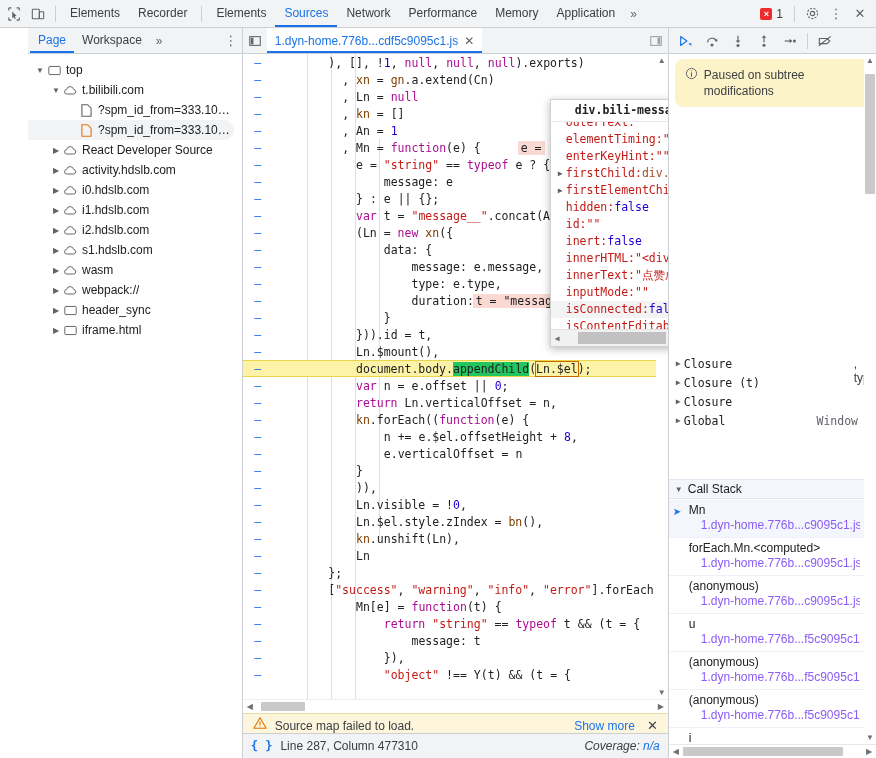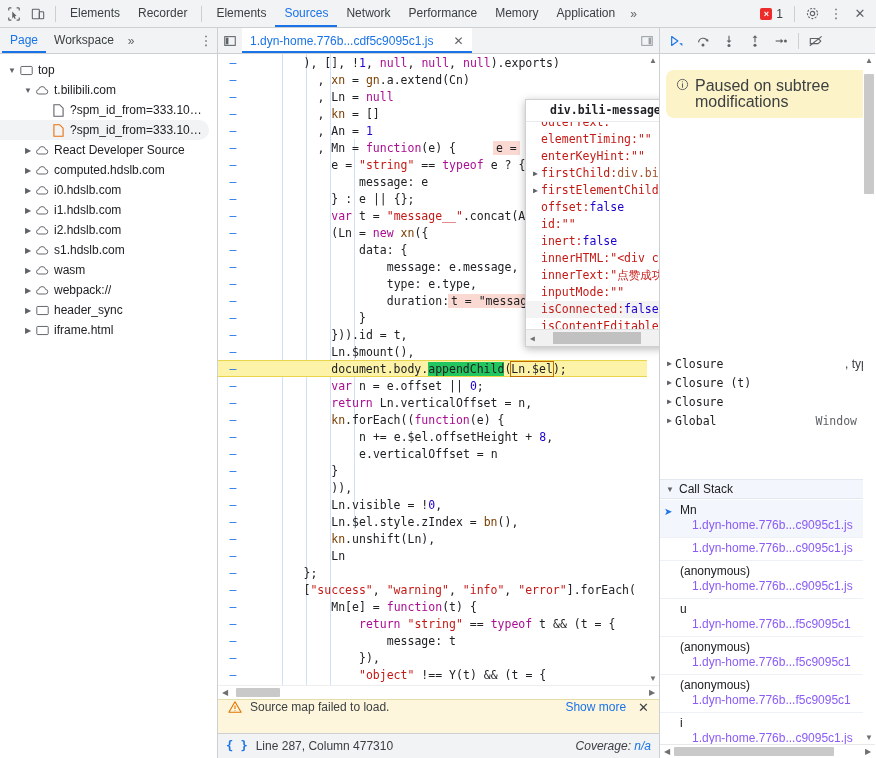--- a/index.html
+++ b/index.html
@@ -42,21 +42,21 @@
   .err-badge {
     display: flex; align-items: center; gap: 4px; margin-right: 6px;
   }
   .err-square {
     width: 12px; height: 12px; background: #ee2b2b; border-radius: 2px;
     color: #fff; font-size: 9px; line-height: 12px; text-align: center; font-weight: bold;
   }
   .err-count { font-size: 12px; color: #3c4043; }
 
   
-  .body-row { display: flex; height: 730px; }
+  .body-row { display: flex; height: 730px; padding-left: 28px; }
   .col-nav { width: 218px; border-right: 1px solid #cdd0d2; display: flex; flex-direction: column; background:#fff; }
   .col-editor { width: 442px; border-right: 1px solid #cdd0d2; display: flex; flex-direction: column; position: relative; background:#fff;}
   .col-debug { width: 215px; display: flex; flex-direction: column; position: relative; background:#fff; }
 
   
   .nav-tabs {
     display: flex; align-items: center; height: 26px;
     border-bottom: 1px solid #cdd0d2; background: #f1f3f4; padding-left: 2px;
   }
   .nav-tab {
@@ -83,21 +83,21 @@
 
   
   .editor-tabs {
     display: flex; align-items: center; height: 26px; background: #f1f3f4;
     border-bottom: 1px solid #cdd0d2;
   }
   .sq-btn {
     width: 24px; height: 24px; display:flex; align-items:center; justify-content:center; color:#5f6368; flex:none;
   }
   .file-tab {
-    display: flex; align-items: center; gap: 20px;
+    display: flex; align-items: center; gap: 6px;
     height: 25px; padding: 0 8px; background: #fff;
     box-shadow: inset 0 -2px 0 #1a73e8;
     font-size: 12px; color: #1a73e8; white-space: nowrap;
   }
   .file-tab .x { color: #5f6368; font-size: 12px; }
   .etabs-right { margin-left: auto; display:flex; align-items:center; }
 
   
   .code-wrap { flex: 1; position: relative; overflow: hidden; background: #fff; }
   .code-scroll { position: absolute; inset: 0 12px 14px 0; overflow: hidden; }
@@ -162,22 +162,22 @@
   .vs-arrow { color: #707070; font-size: 8px; }
   .hscroll {
     position: absolute; left:0; right:0; bottom:0; height: 14px; background: #fff;
     border-top: 1px solid #eee; display:flex; align-items:center;
   }
   .hs-arrow { width: 14px; text-align:center; color: #707070; font-size: 8px; flex:none;}
   .hs-thumb { height: 9px; background: #c9c9c9; border-radius: 1px; }
 
   
   .warn-bar {
-    display: flex; align-items: flex-start; gap: 8px;
-    height: 34px; background: #fdf6dd;
+    display: flex; align-items: flex-end; gap: 8px;
+    height: 20px; background: #fdf6dd;
     border-top: 1px solid #e6dca8;
     padding: 0 10px; font-size: 12px; color: #3c4043;
   }
   .warn-text { flex: 1; }
   .warn-link { color: #1a73e8; cursor: pointer; }
   .warn-x { color: #3c4043; font-size: 13px; padding-left: 4px; }
   .status-bar {
     display: flex; align-items: center; gap: 8px;
     height: 25px; background: #f1f3f4; border-top: 1px solid #cdd0d2;
     padding: 0 8px; font-size: 12px; color: #3c4043;
@@ -189,23 +189,23 @@
   
   .debug-toolbar {
     display: flex; align-items: center; height: 26px;
     background: #f1f3f4; border-bottom: 1px solid #cdd0d2; padding-left: 4px;
   }
   .dbg-btn { width: 26px; height: 24px; display:flex; align-items:center; justify-content:center; color:#5f6368;}
   .dbg-btn.blue { color: #1a73e8; }
   .dbg-sep { width:1px; height:16px; background:#cdd0d2; margin: 0 4px; }
   .debug-body { flex: 1; position: relative; overflow: hidden; }
   .paused-msg {
-    margin: 16px 6px 0 6px; padding: 8px 10px;
+    margin: 5px 6px 0 6px; padding: 8px 10px;
     background: #fdf3c8; border-radius: 8px;
-    font-size: 16px; color: #3c4043; line-height: 16px;
+    font-size: 12px; color: #3c4043; line-height: 16px;
     display: flex; gap: 6px; align-items: flex-start;
   }
   .sec-hdr {
     display: flex; align-items: center; height: 20px;
     background: #f3f6fc; border-top: 1px solid #e2e7f0; border-bottom:1px solid #e2e7f0;
     font-size: 12px; color: #202124; padding-left: 4px; font-weight: normal;
   }
   .sec-tw { width: 12px; color:#5f6368; font-size:8px; display:flex; align-items:center; justify-content:center; margin-right:3px;}
   .scope-row {
     display: flex; align-items: center; height: 19px; font-size: 11.5px;
@@ -325,21 +325,21 @@
             </span>
             <span class="tr-label">React Developer Source</span>
           </div>
           <div class="tree-row" style="padding-left: 22px;">
             <span class="twisty">▶</span>
             <span class="tr-icon">
               <svg width="14" height="11" viewBox="0 0 16 12">
                 <path d="M4.3 10h7.6a2.6 2.6 0 0 0 .2-5.2A4 4 0 0 0 4.2 5 2.5 2.5 0 0 0 4.3 10z" fill="none" stroke="#5f6368" stroke-width="1.1"></path>
               </svg>
             </span>
-            <span class="tr-label">computed.hdslb.com</span>
+            <span class="tr-label">activity.hdslb.com</span>
           </div>
           <div class="tree-row" style="padding-left: 22px;">
             <span class="twisty">▶</span>
             <span class="tr-icon">
               <svg width="14" height="11" viewBox="0 0 16 12">
                 <path d="M4.3 10h7.6a2.6 2.6 0 0 0 .2-5.2A4 4 0 0 0 4.2 5 2.5 2.5 0 0 0 4.3 10z" fill="none" stroke="#5f6368" stroke-width="1.1"></path>
               </svg>
             </span>
             <span class="tr-label">i0.hdslb.com</span>
           </div>
@@ -625,21 +625,21 @@
                   <span class="prop-tw">▶</span>
                   <span class="pk">firstChild:</span>
                   <span class="pv-obj"> div.bili-message__content</span>
                 </div>
                 <div class="prop-row">
                   <span class="prop-tw">▶</span>
                   <span class="pk">firstElementChild:</span>
                 </div>
                 <div class="prop-row">
                   <span class="prop-tw"></span>
-                  <span class="pk">offset:</span>
+                  <span class="pk">hidden:</span>
                   <span class="pv-bool"> false</span>
                 </div>
                 <div class="prop-row">
                   <span class="prop-tw"></span>
                   <span class="pk">id:</span>
                   <span class="pv-str"> ""</span>
                 </div>
                 <div class="prop-row">
                   <span class="prop-tw"></span>
                   <span class="pk">inert:</span>
@@ -790,20 +790,21 @@
           <span>Call Stack</span>
         </div>
 
         <div id="call-stack" style="position:absolute; left:0; right:12px; top:446px;">
             <div class="cs-row active">
               <span class="cs-arrow">➤</span>
               <div class="cs-name">Mn</div>
               <div class="cs-file">1.dyn-home.776b...c9095c1.js</div>
             </div>
             <div class="cs-row">
+              <div class="cs-name">forEach.Mn.&lt;computed&gt;</div>
               <div class="cs-file">1.dyn-home.776b...c9095c1.js</div>
             </div>
             <div class="cs-row">
               <div class="cs-name">(anonymous)</div>
               <div class="cs-file">1.dyn-home.776b...c9095c1.js</div>
             </div>
             <div class="cs-row">
               <div class="cs-name">u</div>
               <div class="cs-file">1.dyn-home.776b...f5c9095c1</div>
             </div>

